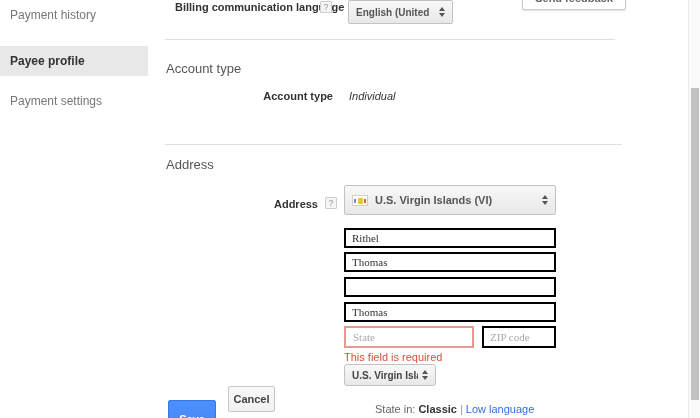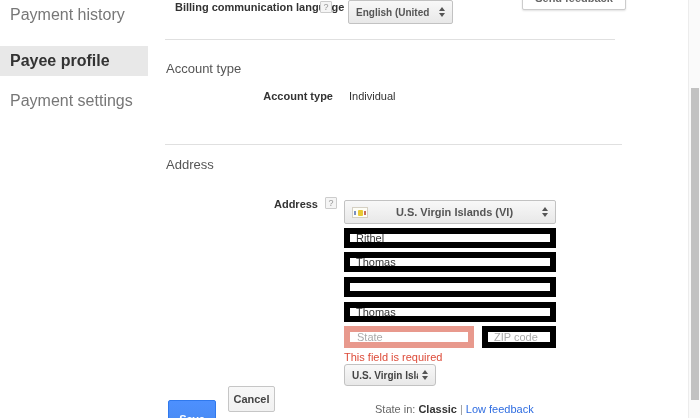--- a/index.html
+++ b/index.html
@@ -7,28 +7,28 @@
   body {
     font-family:"Liberation Sans", sans-serif;
     font-size:11px; color:#333; background:#fff;
     position:relative; overflow:hidden;
   }
   .abs { position:absolute; }
 
   
   .sidebar { left:0; top:0; width:150px; height:418px; background:#fff; }
   .side-item { position:absolute; left:0; width:148px; padding-left:10px;
-    color:#777; font-size:16px; cursor:pointer; display:flex; align-items:center; }
+    color:#777; font-size:12px; cursor:pointer; display:flex; align-items:center; }
   .side-item.selected { background:#e8e8e8; color:#333; font-weight:bold; }
 
   
   .divider { position:absolute; height:1px; background:#e0e0e0; }
   .heading { position:absolute; font-size:13px; color:#555; }
   .bold-label { position:absolute; font-weight:bold; color:#333; }
-  .value-text { position:absolute; color:#333; }
+  .value-text { position:absolute; color:#333;font-style:italic; }
 
   .help-icon { position:absolute; width:12px; height:12px; background:#f5f5f5;
     border:1px solid #ccc; color:#999; font-size:9px; line-height:10px;
     text-align:center; border-radius:1px; }
 
   
   .gselect { position:absolute; display:flex; align-items:center;
     background:linear-gradient(#f8f8f8,#e8e8e8); border:1px solid #c2c2c2;
     border-radius:2px; color:#555; font-weight:bold; font-size:11px;
     padding:0 7px; cursor:pointer; }
@@ -40,22 +40,22 @@
     border-right:3px solid transparent; border-top:4px solid #555; }
 
   .flag { width:16px; height:11px; margin-right:7px; border:1px solid #d5d0c3;
     background:#fdfdf6; position:relative; flex:0 0 auto; }
   .flag:before { content:""; position:absolute; left:5px; top:2px; width:5px;
     height:6px; background:#e8c832; border-radius:1px; }
   .flag:after { content:""; position:absolute; left:1px; top:3px; width:2px;
     height:4px; background:#7a8fc0; box-shadow:10px 0 0 #c76a5a; }
 
   
-  .tinput { position:absolute; border:6px solid #000000; background:#fff;
-    font-family:Liberation Sans, sans-serif; font-size:11px; color:#333;
+  .tinput { position:absolute; border:2px solid #000000; background:#fff;
+    font-family:Liberation Serif, serif; font-size:11px; color:#333;
     padding:0 6px; outline:none; }
   .tinput::placeholder { color:#aaa; }
   .tinput.error { border-color:#e8998d;padding-left:7px; }
   .error-text { position:absolute; color:#dd4b39; font-size:11px; }
 
   
   .btn { position:absolute; font-family:"Liberation Sans", sans-serif;
     font-size:11px; font-weight:bold; border-radius:2px; cursor:pointer;
     text-align:center; }
   .btn-save { background:linear-gradient(#4d90fe,#4787ed);
@@ -104,21 +104,21 @@
 <div class="bold-label" style="left:170px;top:90px;width:163px;text-align:right;">Account type</div>
 <div class="value-text" style="left:349px;top:90px;">Individual</div>
 
 <div class="divider" style="left:165px;top:144px;width:457px;"></div>
 
 <div class="heading" style="left:166px;top:157px;">Address</div>
 
 <div class="bold-label" style="left:170px;top:198px;width:148px;text-align:right;">Address</div>
 <div class="help-icon" style="left:325px;top:197px;">?</div>
 
-<div class="gselect" style="left:344px;top:200px;width:212px;height:24px;text-align:center;">
+<div class="gselect" style="left:344px;top:185px;width:212px;height:30px;">
   <span class="flag"></span>
   <span class="lbl">U.S. Virgin Islands (VI)</span>
   <span class="arrows">
     <span class="up"></span>
       <span class="down"></span>
   </span>
 </div>
 
 <input class="tinput" style="left: 344px; top: 228px; width: 212px; height: 20px;" value="Rithel">
 <input class="tinput" style="left: 344px; top: 252px; width: 212px; height: 20px;" value="Thomas">
@@ -136,18 +136,18 @@
     <span class="up"></span>
       <span class="down"></span>
   </span>
 </div>
 
 <button class="btn btn-save" style="left:168px;top:400px;width:48px;height:38px;">Save</button>
 <button class="btn btn-cancel" style="left:228px;top:386px;width:47px;height:26px;">Cancel</button>
 
 <div class="footer">
   <span>State in:</span>
-  <span class="classic">Classic</span><span class="sep">|</span><a href="#">Low feedback</a>
+  <span class="classic">Classic</span><span class="sep">|</span><a href="#">Low language</a>
 </div>
 
 <div class="scroll-track">
   <div class="scroll-thumb"></div>
 </div>
 
 </body></html>

